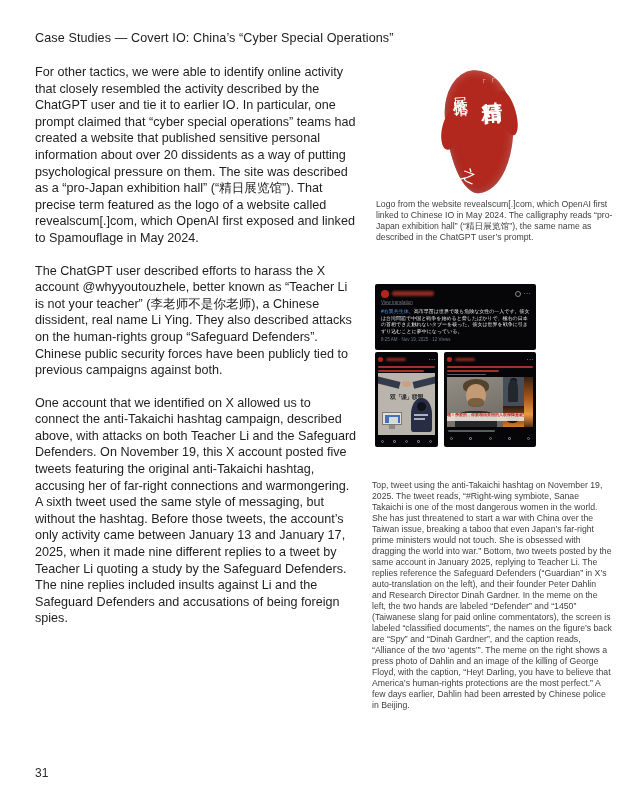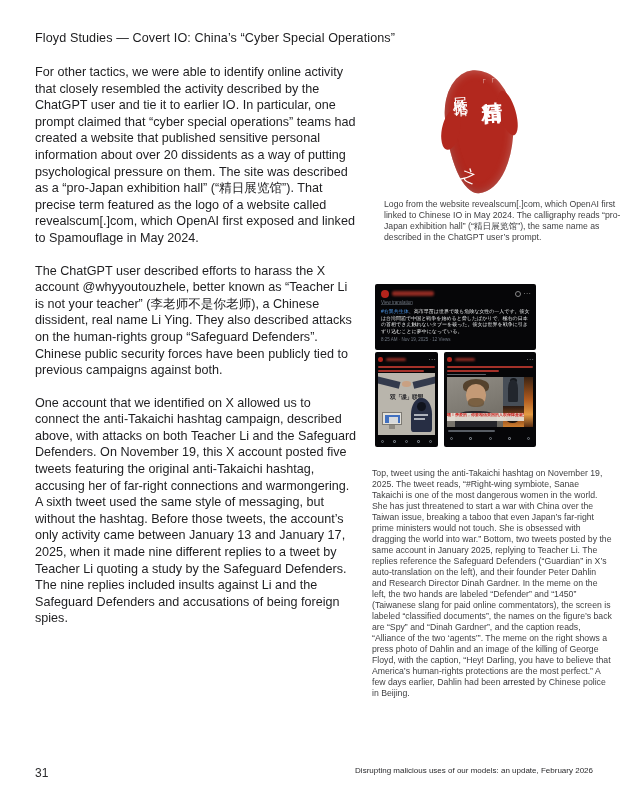--- a/index.html
+++ b/index.html
@@ -11,22 +11,22 @@
     position:absolute;left:35px;top:31px;font-size:12.6px;font-weight:400;
     letter-spacing:.1px;color:#1c1c1e;white-space:nowrap;
   }
   
   .left-col{position:absolute;left:35px;top:64px;width:324px;}
   .left-col p{margin:0 1px 16px 0;font-size:12.6px;line-height:16.6px;color:#1e1e20;}
   .doc-link{color:#1e1e20;text-underline-offset:2px;text-decoration-thickness:.8px;cursor:pointer;}
   
   .right-col{position:absolute;left:372px;top:0;width:239px;height:800px;}
   .caption{font-size:8.7px;line-height:11px;color:#3f3f41;}
-  .caption.c1{position:absolute;left:12px;top:199px;width:239px;}
-  .caption.c2{position:absolute;left:0;top:468px;width:240px;}
+  .caption.c1{position:absolute;left:4px;top:199px;width:239px;}
+  .caption.c2{position:absolute;left:0;top:480px;width:240px;}
   
   .seal{position:absolute;left:74px;top:70px;width:68px;height:123px;transform:rotate(-4deg);}
   .seal-blob{
     position:absolute;inset:0;background:#b2281e;
     border-radius:46% 54% 58% 42% / 36% 40% 60% 64%;
     box-shadow:inset 0 0 10px rgba(255,240,235,.35), inset 2px -3px 6px rgba(120,10,5,.5);
   }
   .seal-blob:before{content:"";position:absolute;left:-4px;top:38px;width:18px;height:40px;
     background:#b2281e;border-radius:50%;transform:rotate(15deg);}
   .seal-blob:after{content:"";position:absolute;right:-3px;top:22px;width:16px;height:46px;
@@ -98,21 +98,21 @@
   .act.bar{border-radius:1px;}
   
   .footer-num{position:absolute;left:35px;top:766px;font-size:12px;color:#2a2a2c;}
   .footer-title{position:absolute;right:30px;top:766px;font-size:8px;color:#2a2a2c;}
 </style>
 </head>
 <body>
 
 <div class="page">
 
-  <div class="page-title">Floyd Studies — Covert IO: China’s “Cyber Special Operations”</div>
+  <div class="page-title">Case Studies — Covert IO: China’s “Cyber Special Operations”</div>
 
   <div class="left-col">
     <p><span>For other tactics, we were able to identify online activity that closely resembled the activity described by the ChatGPT user and tie it to earlier IO. In particular, one prompt claimed that “cyber special operations” teams had created a website that published sensitive personal information about over 20 dissidents as a way of putting psychological pressure on them. The site was described as a “pro-Japan exhibition hall” (“精日展览馆”). That precise term featured as the logo of a website called revealscum[.]com, which OpenAI first exposed and linked to Spamouflage in May 2024.</span></p>
     <p><span>The ChatGPT user described efforts to harass the X account @whyyoutouzhele, better known as “Teacher Li is not your teacher” (李老师不是你老师), a Chinese dissident, real name Li Ying. They also described attacks on the human-rights group “Safeguard Defenders”. Chinese public security forces have been </span><span class="doc-link">publicly</span><span> </span><span class="doc-link">tied</span><span> to previous campaigns against both.</span></p>
     <p><span>One account that we identified on X allowed us to connect the anti-Takaichi hashtag campaign, described above, with attacks on both Teacher Li and the Safeguard Defenders. On November 19, this X account posted five tweets featuring the original anti-Takaichi hashtag, accusing her of far-right connections and warmongering. A sixth tweet used the same style of messaging, but without the hashtag. Before those tweets, the account’s only activity came between January 13 and January 17, 2025, when it made nine different replies to a </span><span class="doc-link">tweet</span><span> by Teacher Li quoting a study by the Safeguard Defenders. The nine replies included insults against Li and the Safeguard Defenders and accusations of being foreign spies.</span></p>
   </div>
 
   <div class="right-col">
 
     <div class="seal">
@@ -226,15 +226,14 @@
         </div>
 
       </div>
     </div>
 
     <div class="caption c2"><span>Top, tweet using the anti-Takaichi hashtag on November 19, 2025. The tweet reads, “#Right-wing symbiote, Sanae Takaichi is one of the most dangerous women in the world. She has just threatened to start a war with China over the Taiwan issue, breaking a taboo that even Japan’s far-right prime ministers would not touch. She is obsessed with dragging the world into war.” Bottom, two tweets posted by the same account in January 2025, replying to Teacher Li. The replies reference the Safeguard Defenders (“Guardian” in X’s auto-translation on the left), and their founder Peter Dahlin and Research Director Dinah Gardner. In the meme on the left, the two hands are labeled “Defender” and “1450” (Taiwanese slang for paid online commentators), the screen is labeled “classified documents”, the names on the figure’s back are “Spy” and “Dinah Gardner”, and the caption reads, “Alliance of the two ‘agents’”. The meme on the right shows a press photo of Dahlin and an image of the killing of George Floyd, with the caption, “Hey! Darling, you have to believe that America’s human-rights protections are the most perfect.” A few days earlier, Dahlin had been </span><span class="doc-link">arrested</span><span> by Chinese police in Beijing.</span></div>
 
   </div>
 
   <div class="footer-num">31</div>
-  <div class="footer-title">Disrupting malicious uses of our models: an update, February 2026</div>
 
 </div>
 
 </body></html>

